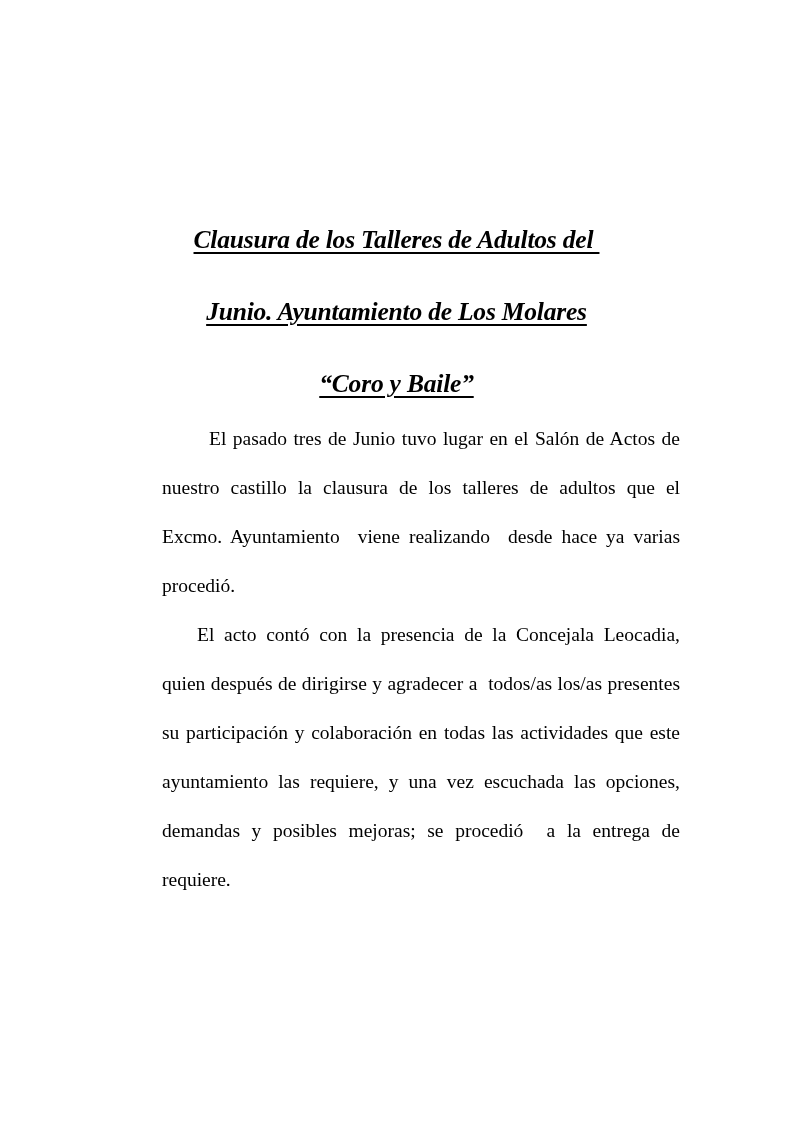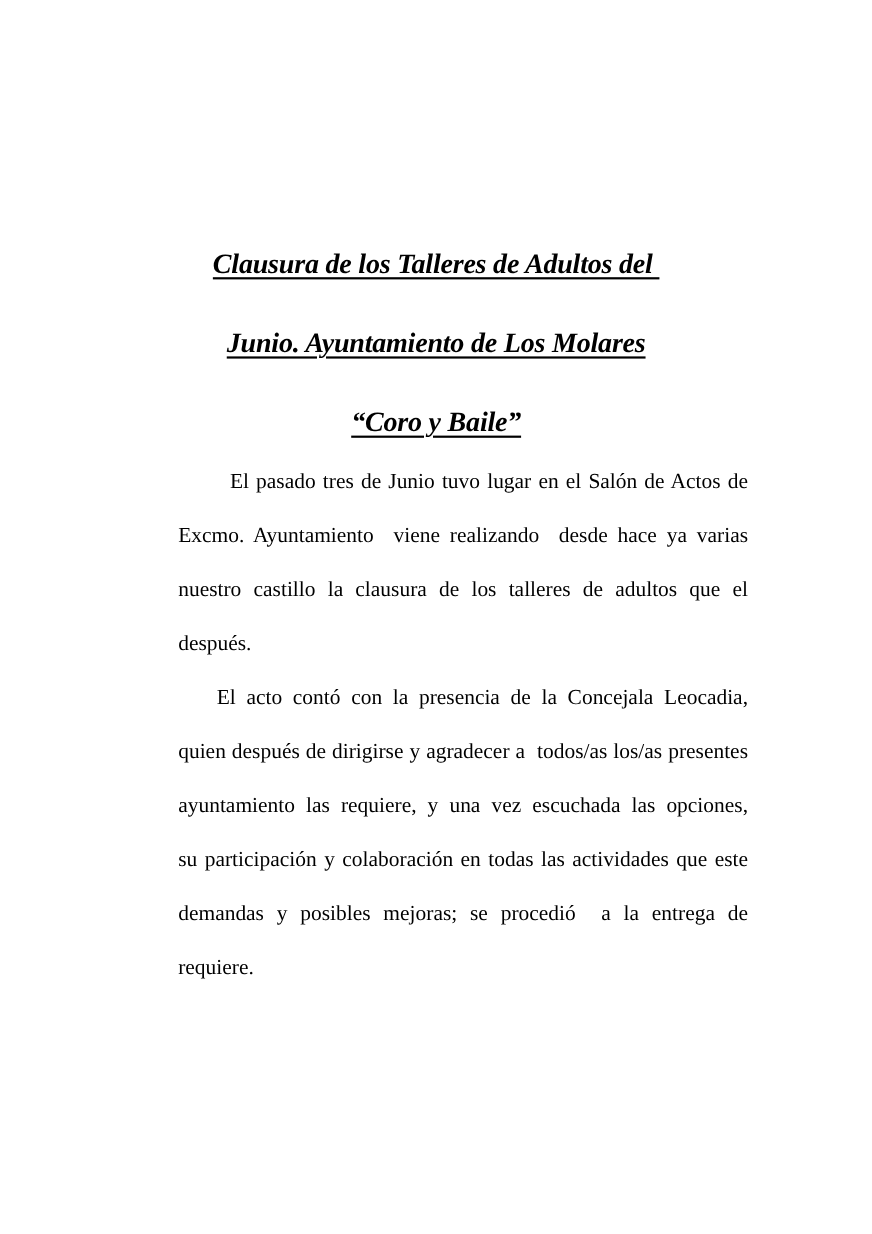--- a/index.html
+++ b/index.html
@@ -82,27 +82,27 @@
 
   <div class="title-block">
     <div class="title-line">Clausura de los Talleres de Adultos del </div>
     <div class="title-line">Junio. Ayuntamiento de Los Molares</div>
     <div class="title-line">“Coro y Baile”</div>
   </div>
 
   <div class="body-text">
     <div class="para">
       <span class="line indent1">El pasado tres de Junio tuvo lugar en el Salón de Actos de</span>
+      <span class="line">nuestro castillo la clausura de los talleres de adultos que el</span>
       <span class="line">Excmo. Ayuntamiento  viene realizando  desde hace ya varias</span>
-      <span class="line">nuestro castillo la clausura de los talleres de adultos que el</span>
-      <span class="line last">después.</span>
+      <span class="line last">procedió.</span>
     </div>
     <div class="para">
       <span class="line indent2">El acto contó con la presencia de la Concejala Leocadia,</span>
       <span class="line">quien después de dirigirse y agradecer a  todos/as los/as presentes</span>
+      <span class="line">su participación y colaboración en todas las actividades que este</span>
       <span class="line">ayuntamiento las requiere, y una vez escuchada las opciones,</span>
-      <span class="line">su participación y colaboración en todas las actividades que este</span>
       <span class="line">demandas y posibles mejoras; se procedió  a la entrega de</span>
       <span class="line last">requiere.</span>
     </div>
   </div>
 
 </div>
 
 </body></html>

